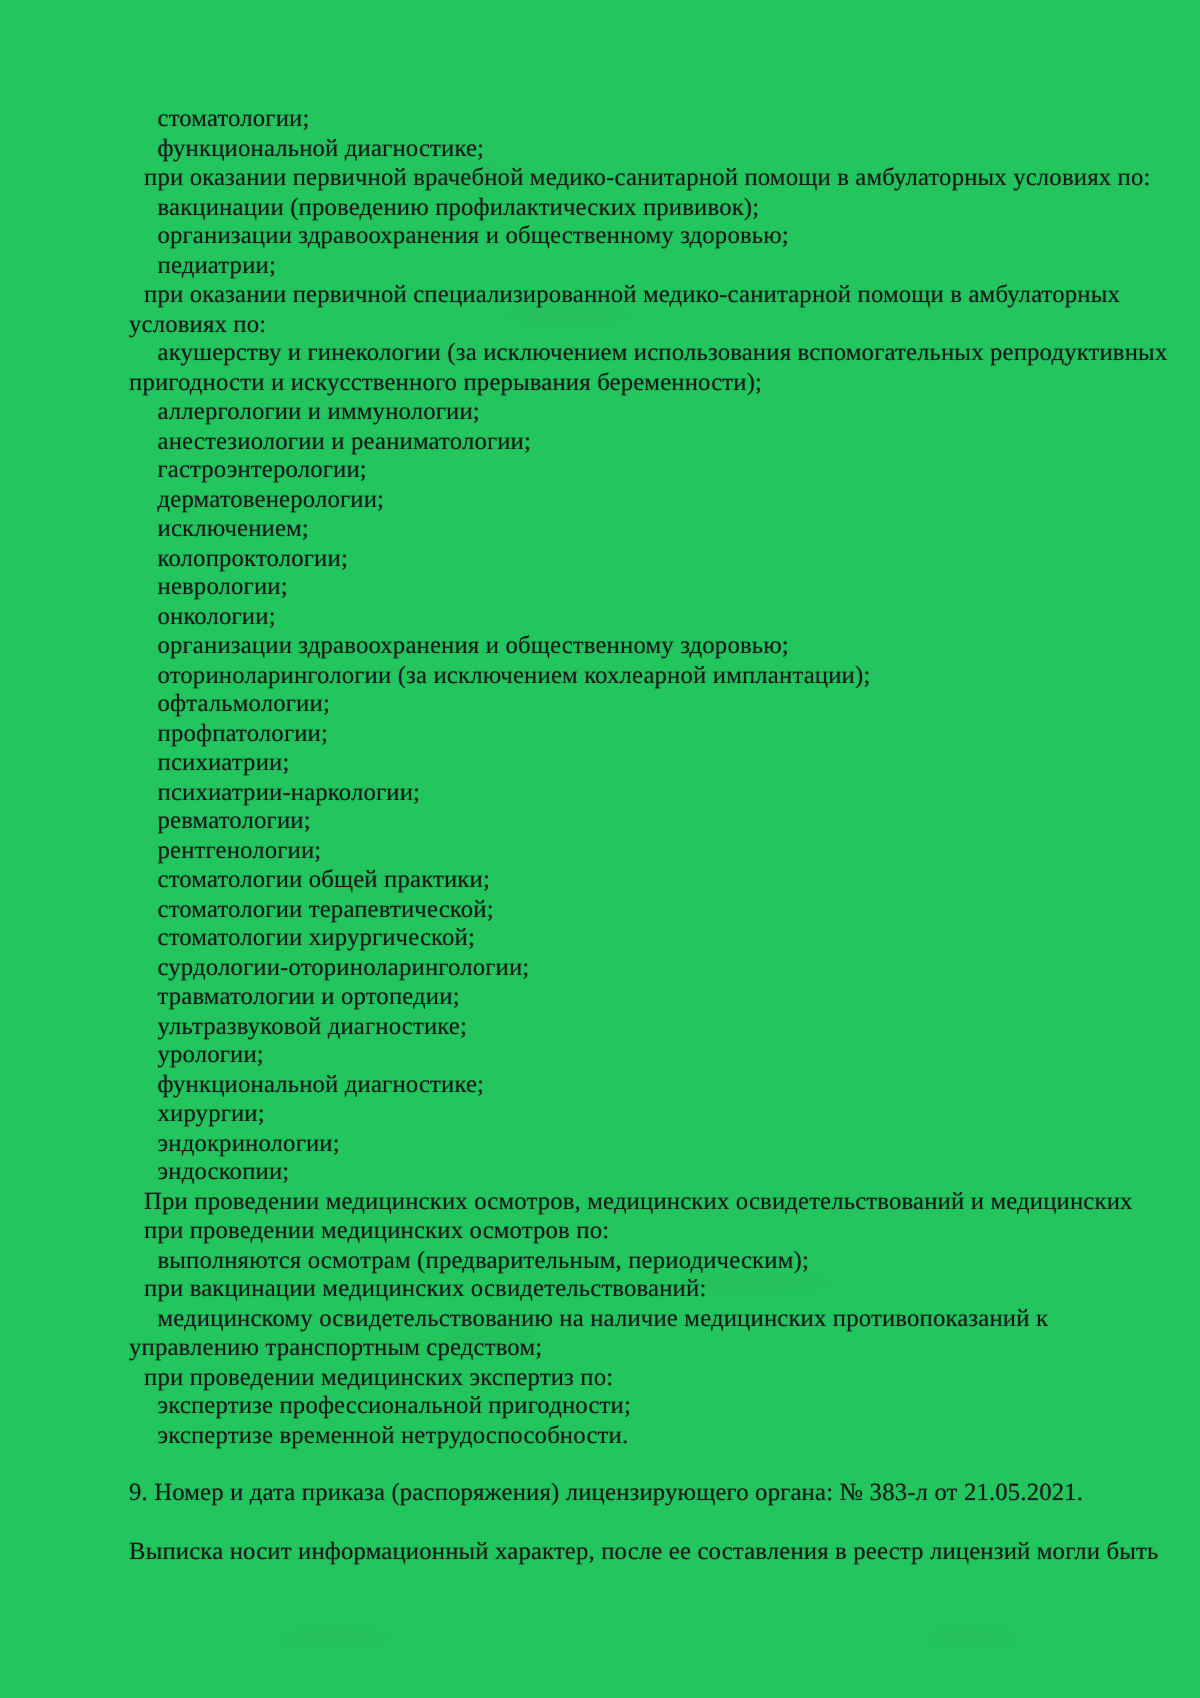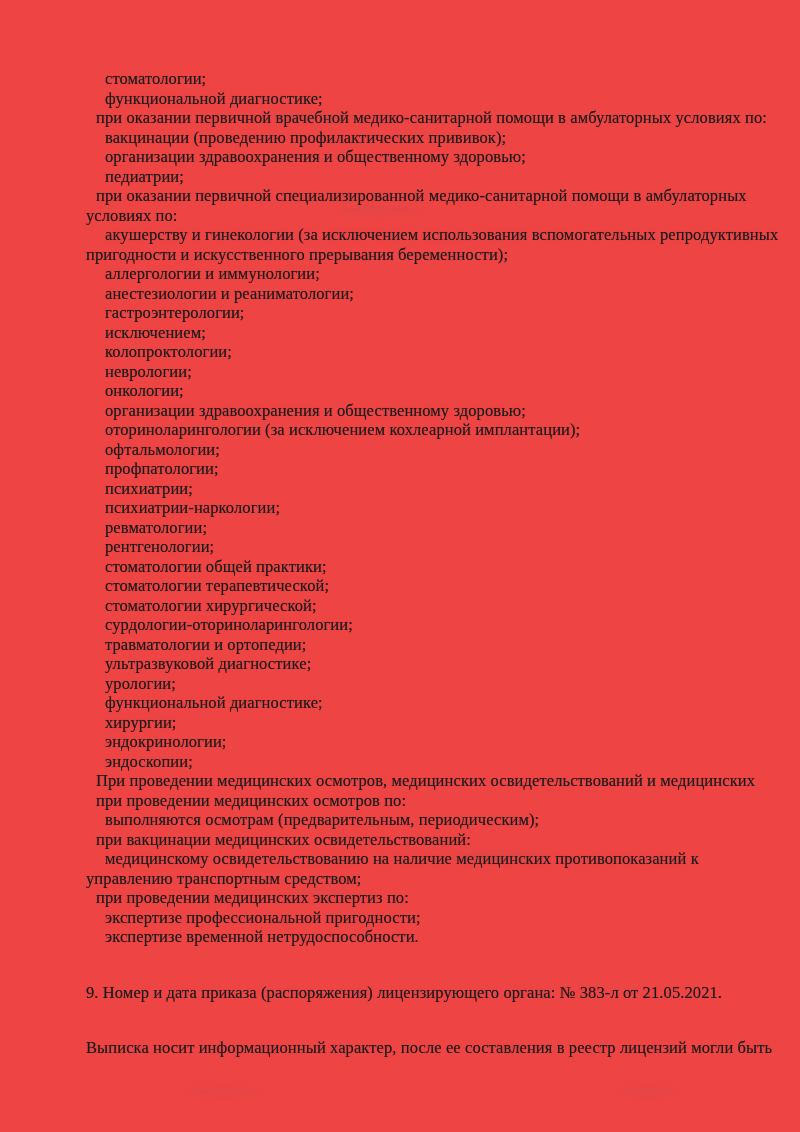--- a/index.html
+++ b/index.html
@@ -4,42 +4,42 @@
 <style>
   html, body {
     margin: 0;
     padding: 0;
     background: #ffffff;
   }
   .page {
     position: relative;
     width: 800px;
     height: 1132px;
-    background: #ef4444;
+    background: #22c55e;
     overflow: hidden;
     font-family: "Liberation Serif", serif;
     font-size: 16.5px;
     line-height: 19.5px;
     color: #1b1b1b;
   }
   .doc-body {
     position: absolute;
     top: 69px;
     left: 86px;
     width: 690px;
   }
   .line {
     white-space: nowrap;
     text-shadow: 0 0 0.7px rgba(30,30,30,0.55);
     letter-spacing: 0.1px;
   }
   .i0 { padding-left: 0; }
   .i1 { padding-left: 10px; }
   .i2 { padding-left: 19px; }
-  .gap { margin-top: 36px; }
+  .gap { margin-top: 19px; }
   .scan-artifact {
     position: absolute;
     background: rgba(110,110,110,0.06);
     border-radius: 50%;
     filter: blur(2px);
     pointer-events: none;
   }
 </style>
 </head>
 <body>
@@ -52,20 +52,21 @@
       <div class="line i2">вакцинации (проведению профилактических прививок);</div>
       <div class="line i2">организации здравоохранения и общественному здоровью;</div>
       <div class="line i2">педиатрии;</div>
       <div class="line i1">при оказании первичной специализированной медико-санитарной помощи в амбулаторных</div>
       <div class="line i0">условиях по:</div>
       <div class="line i2">акушерству и гинекологии (за исключением использования вспомогательных репродуктивных</div>
       <div class="line i0">пригодности и искусственного прерывания беременности);</div>
       <div class="line i2">аллергологии и иммунологии;</div>
       <div class="line i2">анестезиологии и реаниматологии;</div>
       <div class="line i2">гастроэнтерологии;</div>
+      <div class="line i2">дерматовенерологии;</div>
       <div class="line i2">исключением;</div>
       <div class="line i2">колопроктологии;</div>
       <div class="line i2">неврологии;</div>
       <div class="line i2">онкологии;</div>
       <div class="line i2">организации здравоохранения и общественному здоровью;</div>
       <div class="line i2">оториноларингологии (за исключением кохлеарной имплантации);</div>
       <div class="line i2">офтальмологии;</div>
       <div class="line i2">профпатологии;</div>
       <div class="line i2">психиатрии;</div>
       <div class="line i2">психиатрии-наркологии;</div>

